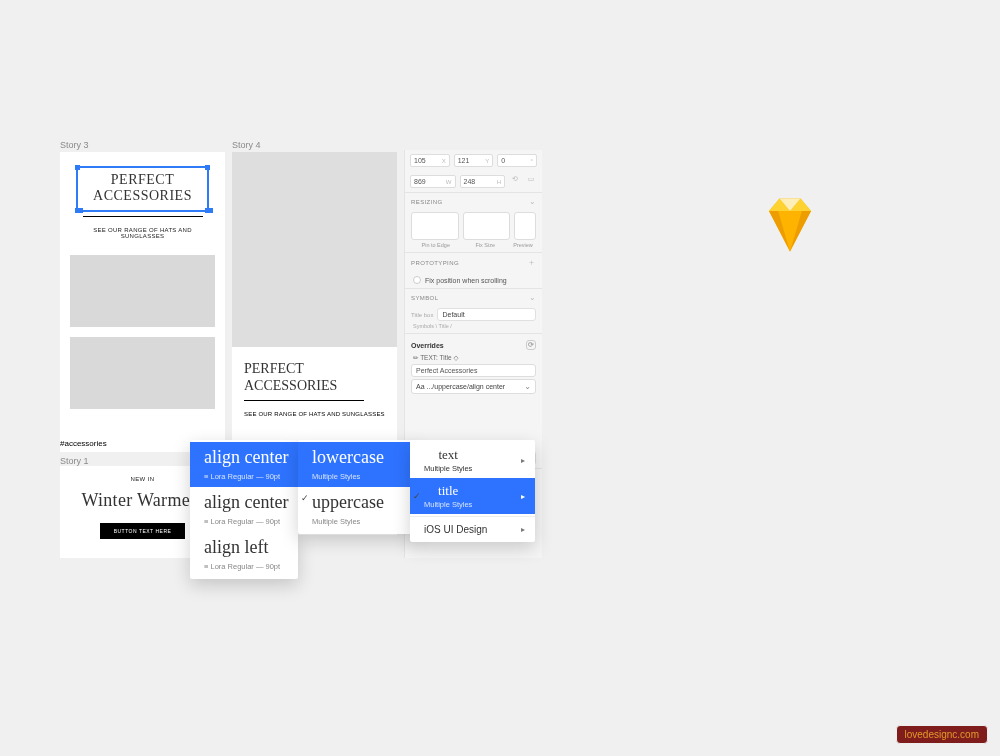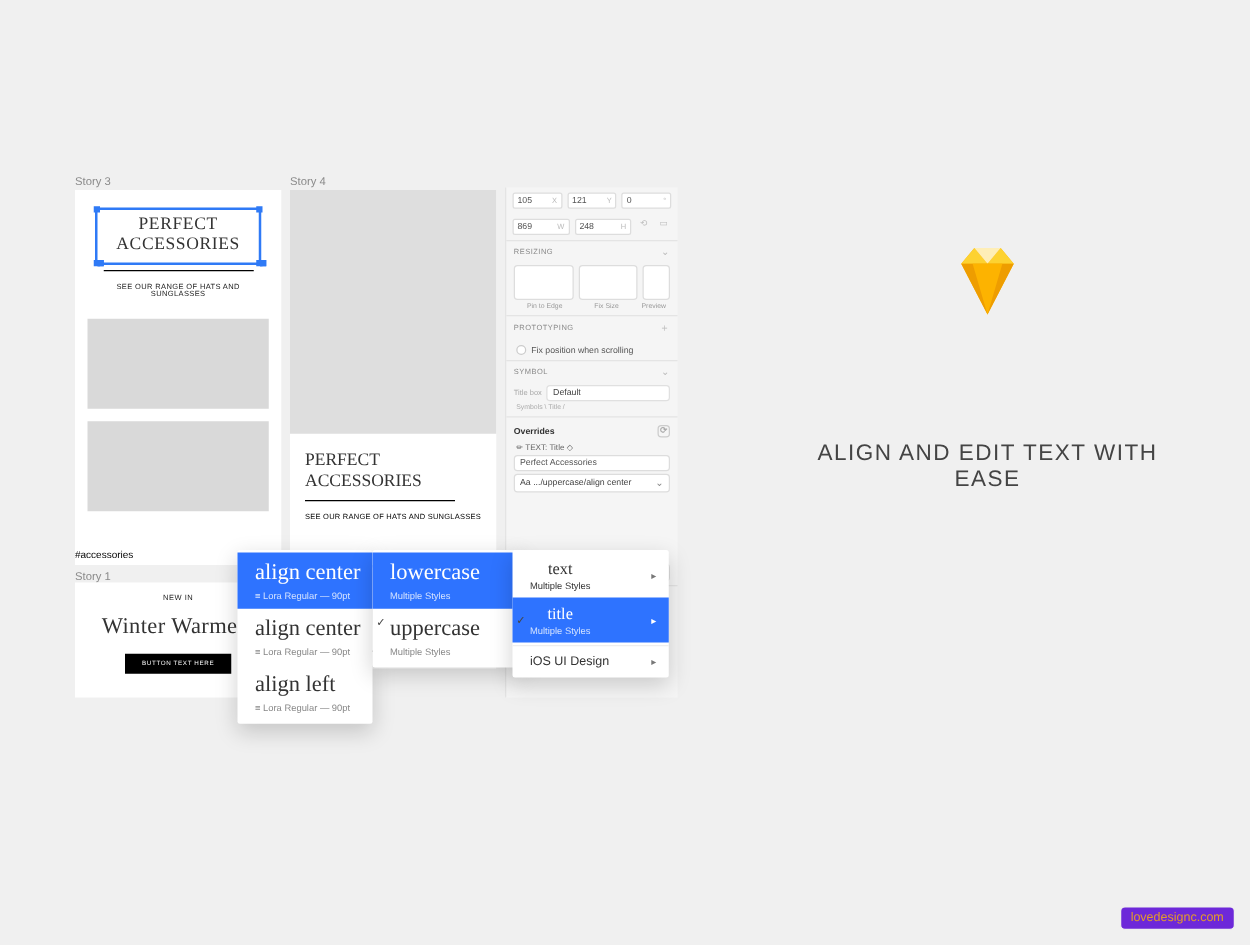--- a/index.html
+++ b/index.html
@@ -124,21 +124,21 @@
   .ab4-leak .t1 { font-family:Georgia,serif; font-size:14px; letter-spacing:0.3px;}
   .ab4-leak .t2 { font-size:6px; margin-top:5px; letter-spacing:0.3px; color:#000;}
   .ab4-sel-line { position:absolute; left:232px; top:452px; width:165px; height:2px; background:#2f7af6;}
 
   
   .promo { position:absolute; left:625px; top:190px; width:330px; text-align:center;}
   .diamond { width:70px; height:70px; margin: 0 auto 92px; position:relative;}
   .promo-title { font-size:18px; letter-spacing:1.2px; color:#444; font-weight:400; margin-bottom:28px;}
   .promo-body { font-size:13.5px; line-height:1.7; color:#a0a0a0;}
 
-  .watermark { position:absolute; right:12px; bottom:12px; background:#6d28d9;
+  .watermark { position:absolute; right:12px; bottom:12px; background:#7f1d1d;
     border:1px solid #eee; border-radius:4px; font-size:10px; color:#e39a2a; padding:3px 8px; }
 </style>
 </head>
 <body>
 
 <div class="stage">
   <span class="artboard-label ab3-label">Story 3</span>
   <span class="artboard-label ab4-label">Story 4</span>
   <span class="artboard-label ab7-label">Story 1</span>
 
@@ -305,16 +305,15 @@
     <svg viewBox="0 0 100 100" width="70" height="70">
       <polygon points="20,30 35,12 65,12 80,30 50,88" fill="#fdb300"></polygon>
       <polygon points="20,30 35,12 50,30" fill="#fdd231"></polygon>
       <polygon points="65,12 80,30 50,30" fill="#fdd231"></polygon>
       <polygon points="35,12 65,12 50,30" fill="#feeeb7"></polygon>
       <polygon points="20,30 50,30 50,88" fill="#ee9d00"></polygon>
       <polygon points="80,30 50,30 50,88" fill="#ee9d00"></polygon>
       <polygon points="50,30 33,30 50,88 67,30" fill="#fdb300"></polygon>
     </svg>
   </div>
-  <div class="promo-title">ALIGN AND EDIT TEXT WITH EASE</div>
 </div>
 
 <div class="watermark">lovedesignc.com</div>
 
 </body></html>

